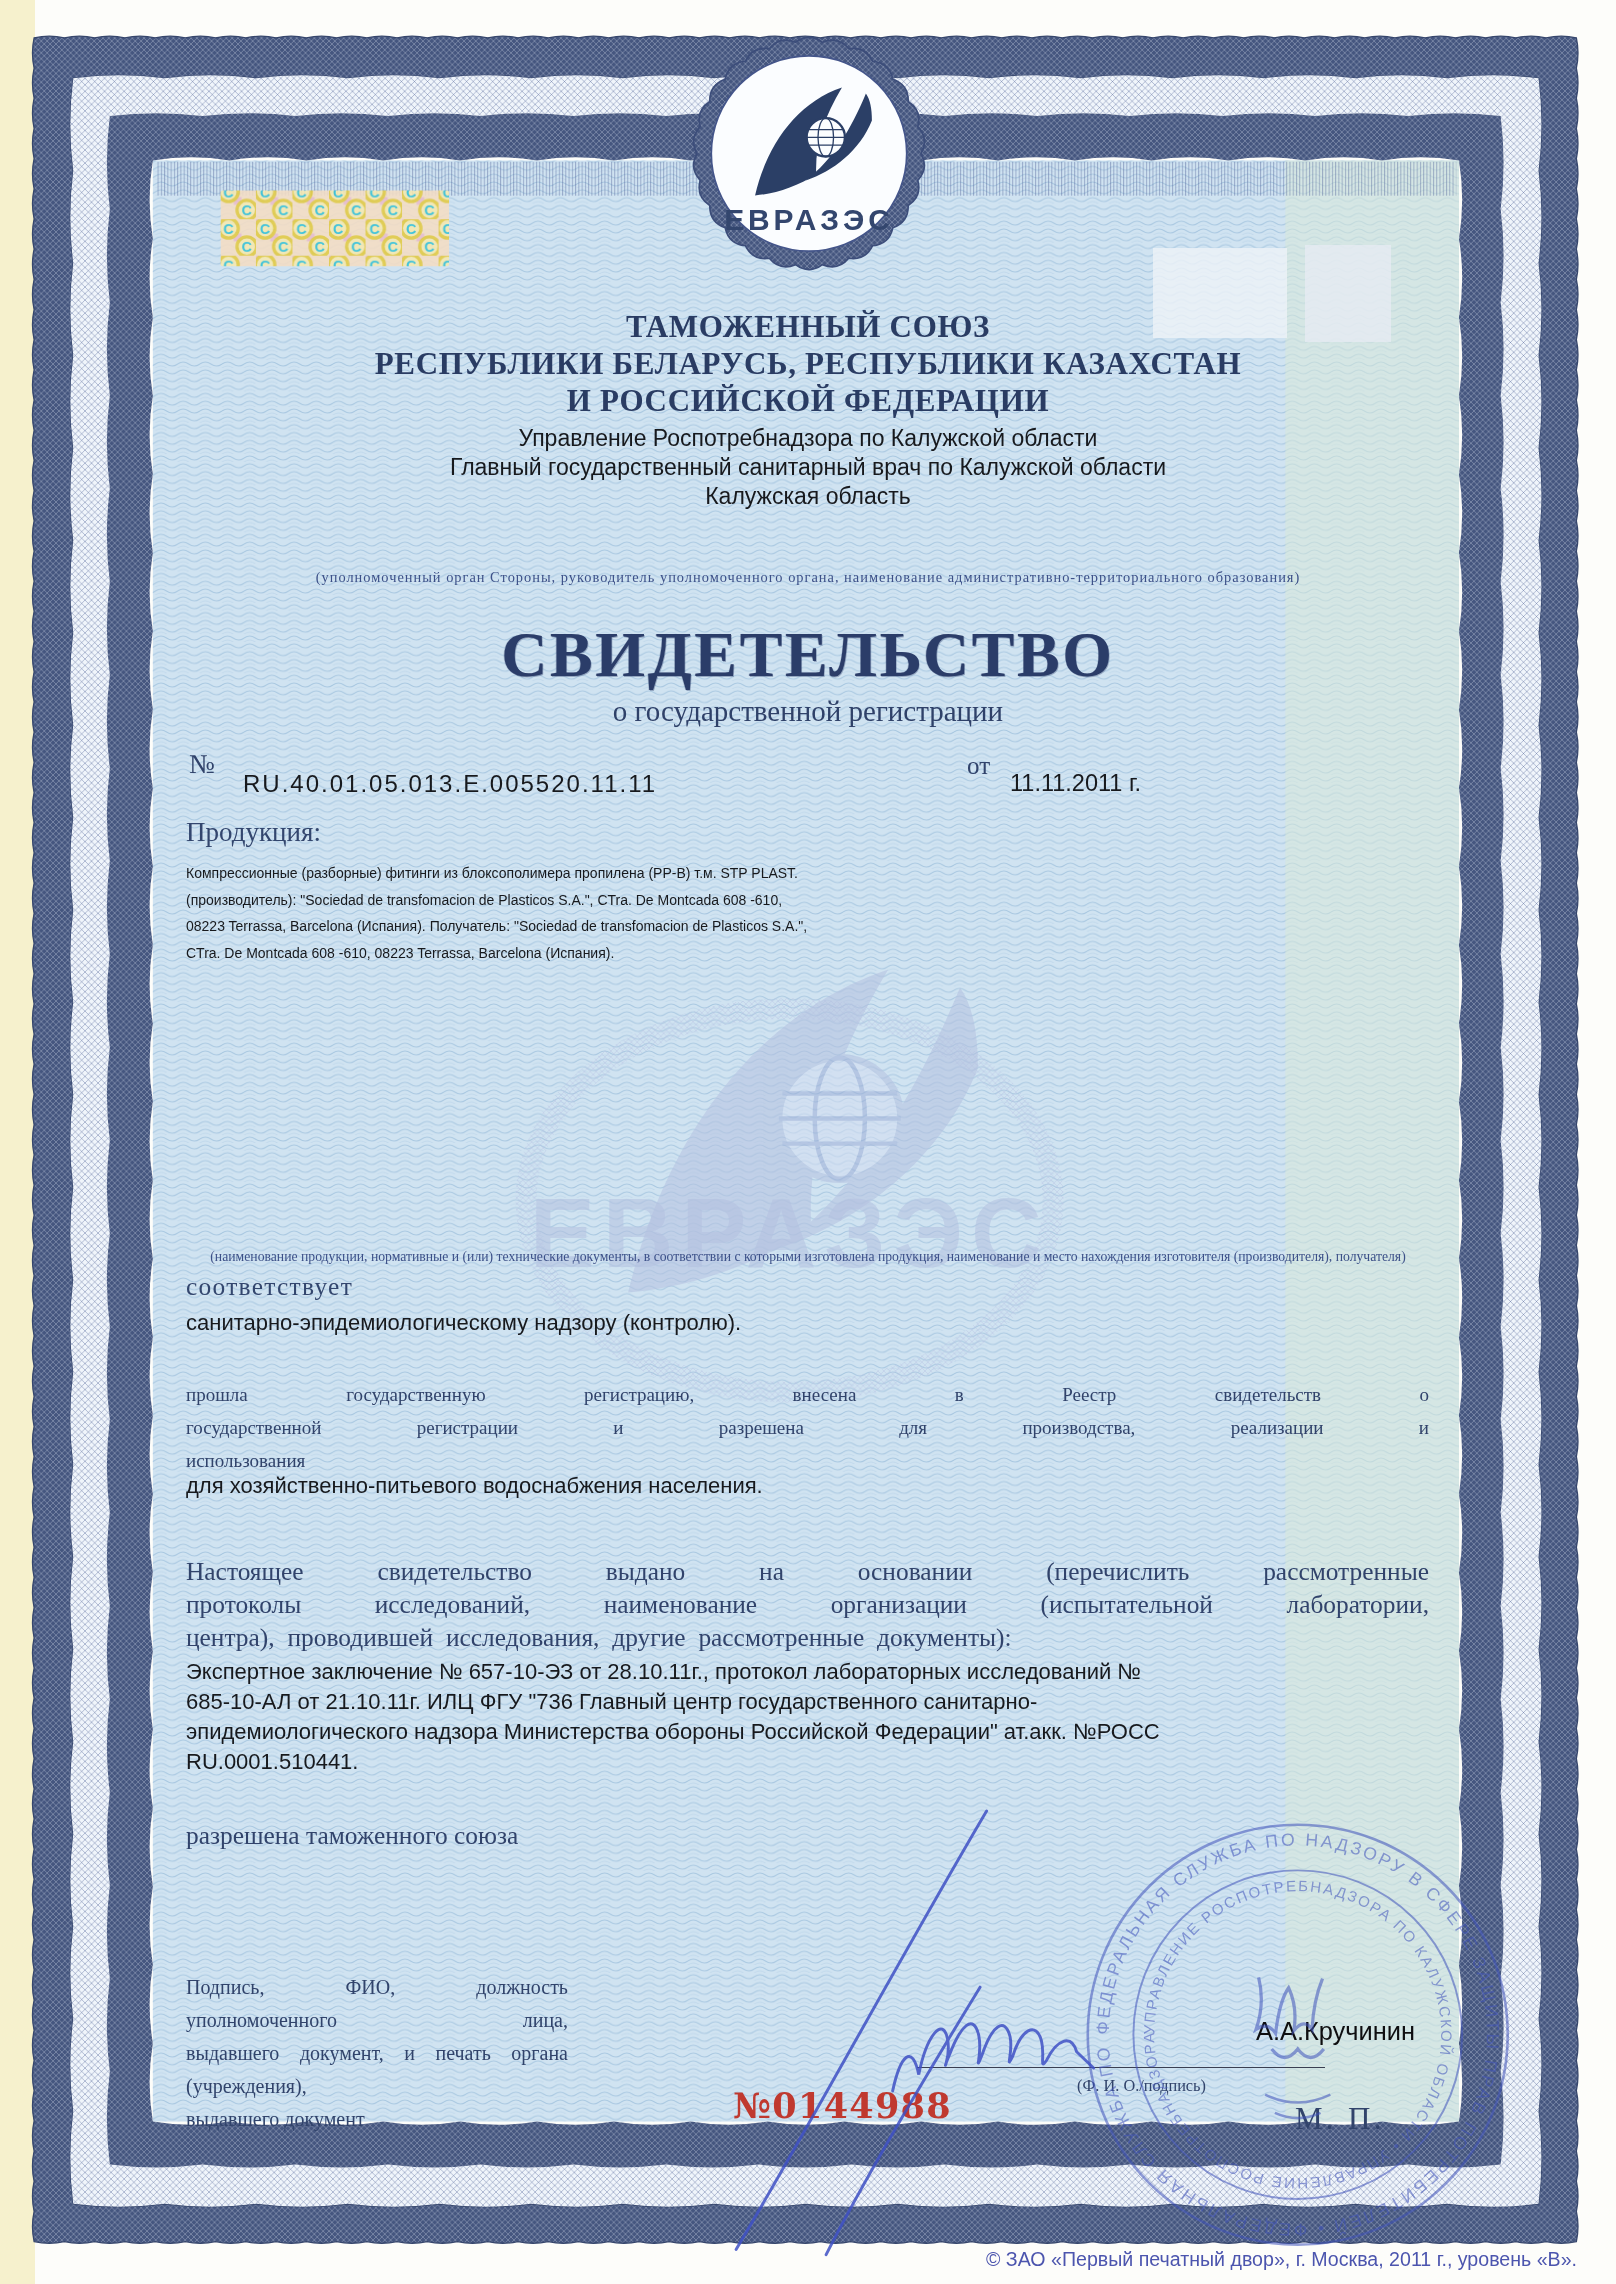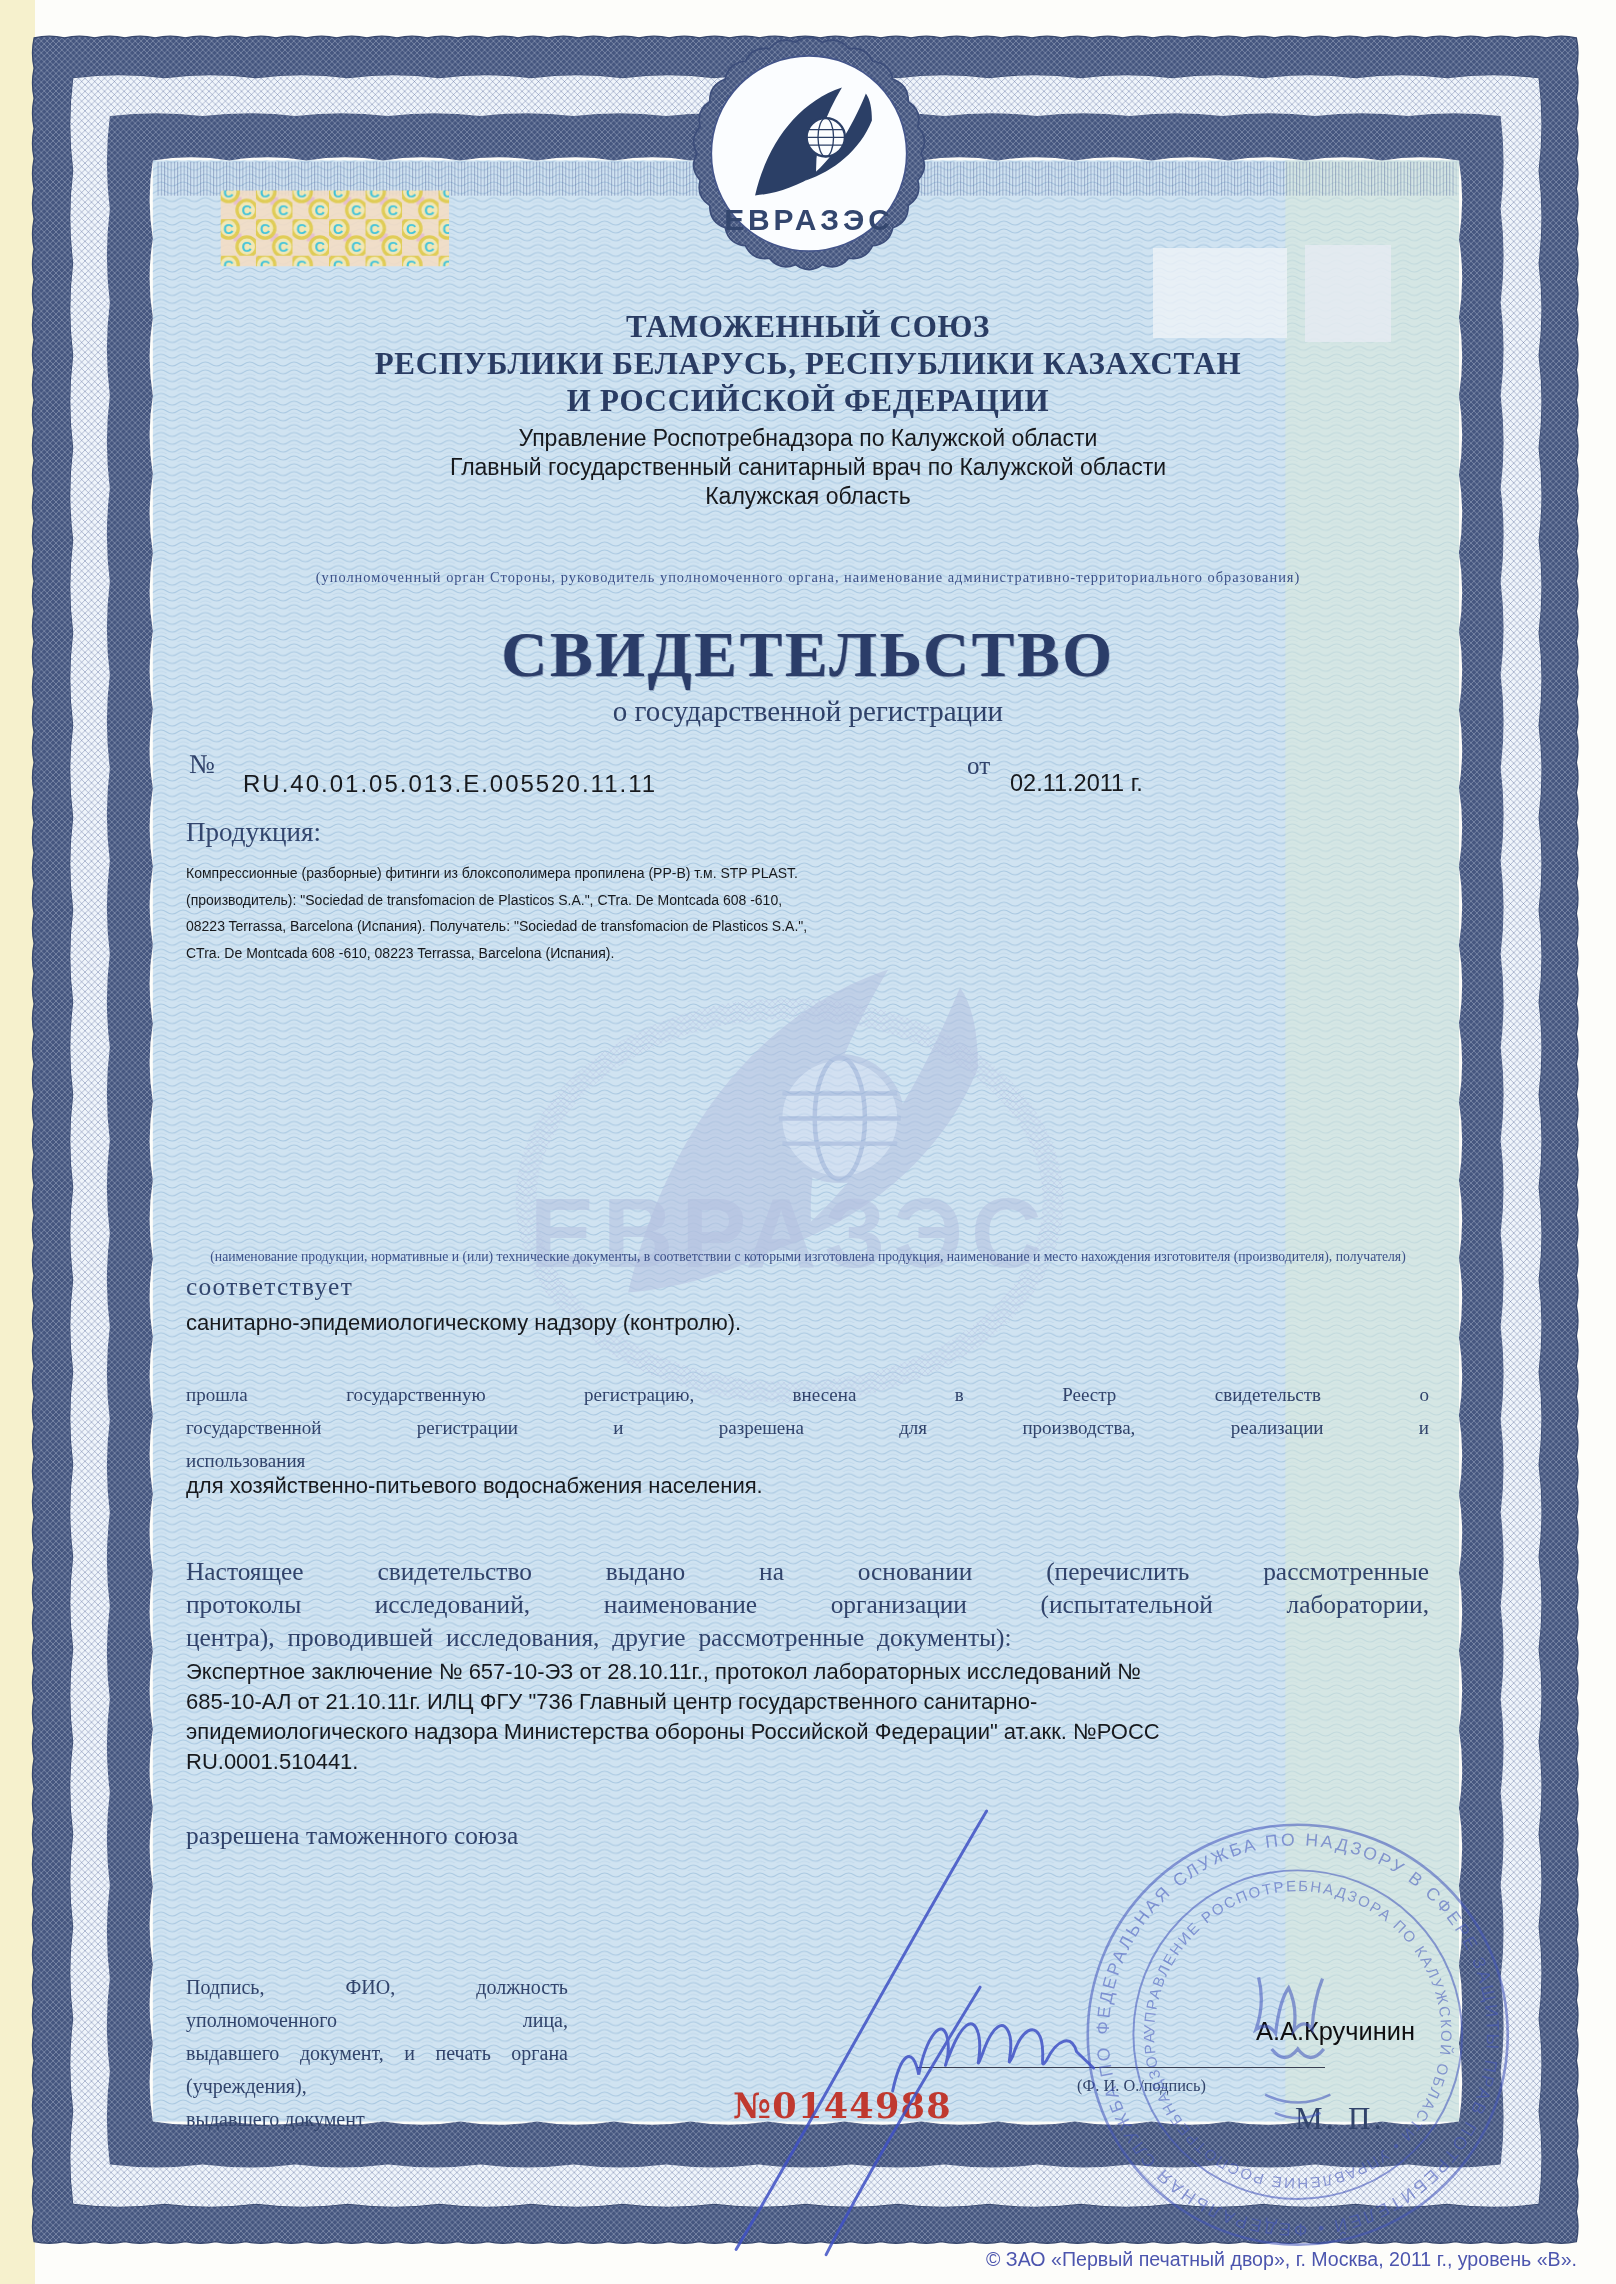--- a/index.html
+++ b/index.html
@@ -128,21 +128,21 @@
 </div>
 
 <div id="authNote" class="abs ctr nw">(уполномоченный орган Стороны, руководитель уполномоченного органа, наименование административно-территориального образования)</div>
 
 <div id="titleMain" class="abs ctr nw">СВИДЕТЕЛЬСТВО</div>
 <div id="titleSub" class="abs ctr nw">о государственной регистрации</div>
 
 <div id="noLabel" class="abs serifNavy">№</div>
 <div id="regNumber" class="abs sans nw">RU.40.01.05.013.Е.005520.11.11</div>
 <div id="ofLabel" class="abs serifNavy">от</div>
-<div id="regDate" class="abs sans nw">02.11.2011 г.</div>
+<div id="regDate" class="abs sans nw">11.11.2011 г.</div>
 
 <div id="prodLabel" class="abs serifNavy nw">Продукция:</div>
 <div id="prodLines" class="abs sans">
   <div class="nw">Компрессионные (разборные) фитинги из блоксополимера пропилена (PP-B) т.м. STP PLAST.</div>
   <div class="nw">(производитель): "Sociedad de transfomacion de Plasticos S.A.", CTra. De Montcada 608 -610,</div>
   <div class="nw">08223 Terrassa, Barcelona (Испания).  Получатель: "Sociedad de transfomacion de Plasticos S.A.",</div>
   <div class="nw">CTra. De Montcada 608 -610, 08223 Terrassa, Barcelona (Испания).</div>
 </div>
 
 <div id="prodNote" class="abs ctr nw">(наименование продукции, нормативные и (или) технические документы, в соответствии с которыми изготовлена продукция, наименование и место нахождения изготовителя (производителя), получателя)</div>

